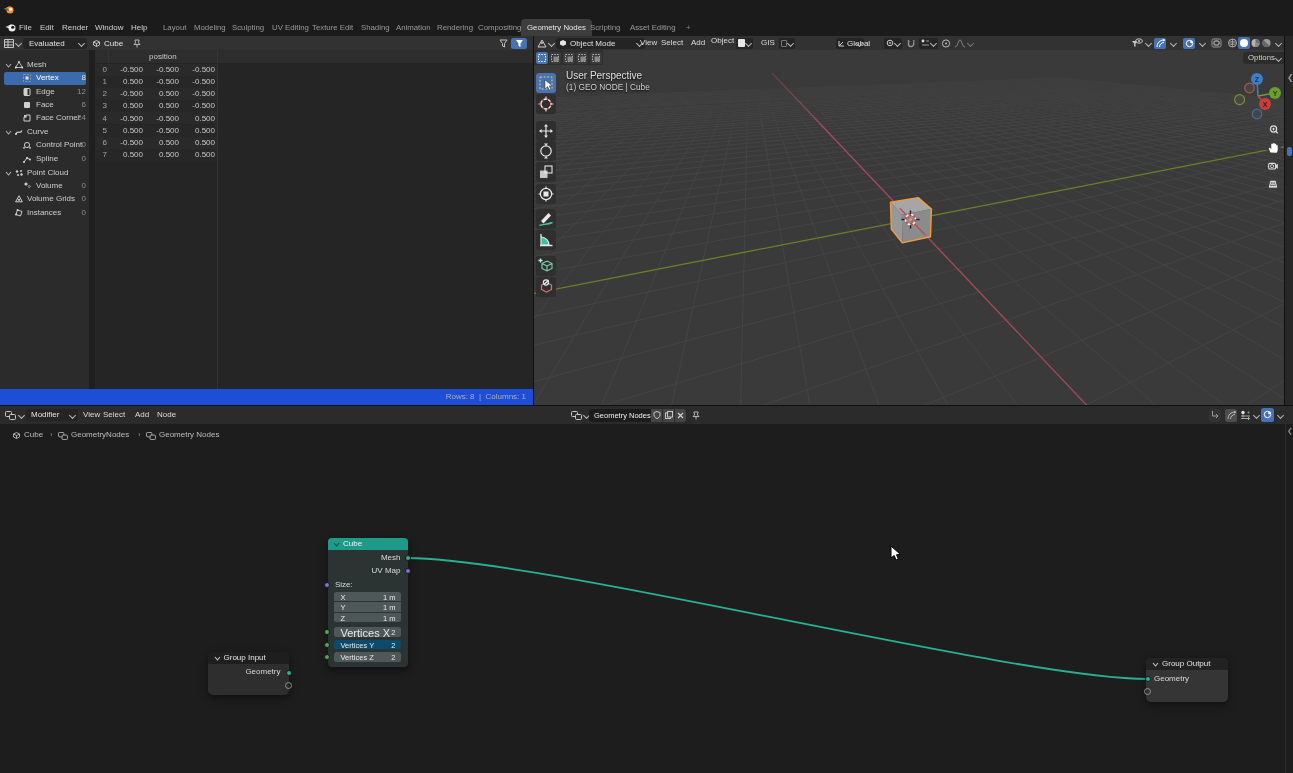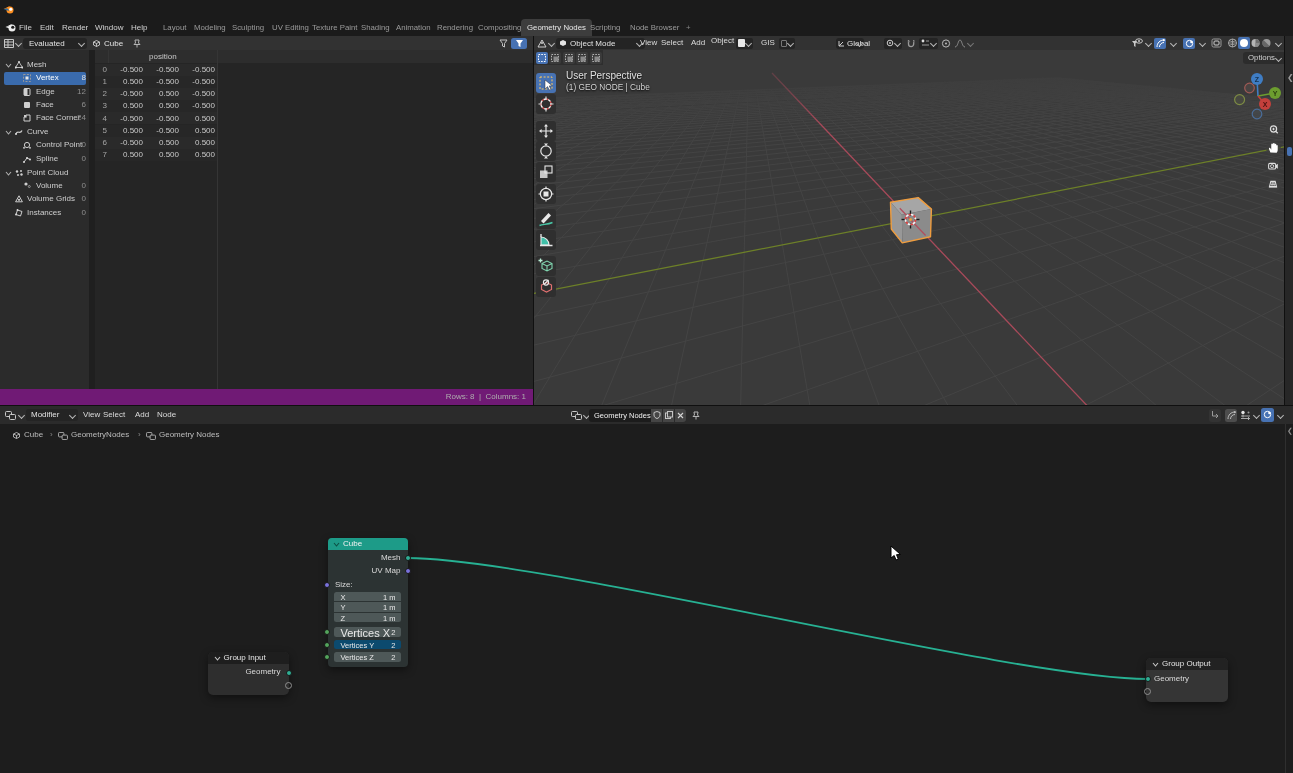--- a/index.html
+++ b/index.html
@@ -48,28 +48,28 @@
       </svg>
   <span class="mi" style="left:19px">File</span>
   <span class="mi" style="left:40px">Edit</span>
   <span class="mi" style="left:62px">Render</span>
   <span class="mi" style="left:95px">Window</span>
   <span class="mi" style="left:131px">Help</span>
   <span class="tab" style="left:163px">Layout</span>
   <span class="tab" style="left:194px">Modeling</span>
   <span class="tab" style="left:232px">Sculpting</span>
   <span class="tab" style="left:272px">UV Editing</span>
-  <span class="tab" style="left:312px">Texture Paint</span>
+  <span class="tab" style="left:312px">Texture Edit</span>
   <span class="tab" style="left:361px">Shading</span>
   <span class="tab" style="left:396px">Animation</span>
   <span class="tab" style="left:437px">Rendering</span>
   <span class="tab" style="left:478px">Compositing</span>
   <span class="tab tabon" style="left:521px">Geometry Nodes</span>
   <span class="tab" style="left:590px">Scripting</span>
-  <span class="tab" style="left:630px">Node Browser</span>
+  <span class="tab" style="left:630px">Asset Editing</span>
   <span class="tab" style="left:686px;color:#888">+</span>
 </div>
 
 <div class="abs" id="spread">
   <div class="abs" id="spread-h">
     <svg class="abs" style="left:4px;top:3px" width="10" height="9" viewBox="0 0 10 9">
           <path d="M0.5 0.5 H9.5 V8.5 H0.5 Z M0.5 3 H9.5 M0.5 6 H9.5 M4 0.5 V8.5" stroke="#c8c8c8" fill="none"></path>
         </svg>
     <span class="chev" style="position:absolute;left:15px;top:4px"></span>
     <div class="dd" style="left:23px;top:2px;width:64px;height:11px;font-size:8px;line-height:11px"><span style="margin-left:6px">Evaluated</span><span class="chev" style="position:absolute;right:2px;top:2px"></span></div>
@@ -218,21 +218,21 @@
     <span class="abs" style="left:36px;top:87.9px;width:54px;text-align:right;color:#c9c9c9">0.500</span>
     <span class="abs" style="left:72px;top:87.9px;width:54px;text-align:right;color:#c9c9c9">0.500</span>
     <div class="abs" style="left:6px;top:98.9px;width:122px;height:12.2px;background:#272727"></div>
     <span class="abs" style="left:6px;top:100.1px;width:12px;text-align:right;color:#a5a5a5">7</span>
     <span class="abs" style="left:0;top:100.1px;width:54px;text-align:right;color:#c9c9c9">0.500</span>
     <span class="abs" style="left:36px;top:100.1px;width:54px;text-align:right;color:#c9c9c9">0.500</span>
     <span class="abs" style="left:72px;top:100.1px;width:54px;text-align:right;color:#c9c9c9">0.500</span>
     <div class="abs" style="left:128px;top:0;width:1px;height:339px;background:#353535"></div>
     <div class="abs" style="left:19px;top:0;width:1px;height:13px;background:#353535"></div>
   </div>
-  <div class="abs" id="spread-foot" style="left:0;top:353px;width:533px;height:16px;background:#701a75;font-size:8px;color:#aeaeae">
+  <div class="abs" id="spread-foot" style="left:0;top:353px;width:533px;height:16px;background:#1d4ed8;font-size:8px;color:#aeaeae">
     <span style="position:absolute;right:7px;top:3px">Rows: 8&nbsp;&nbsp;|&nbsp;&nbsp;Columns: 1</span>
   </div>
 </div>
 
 <div class="abs" id="vp">
   <svg class="abs" id="vpsvg" style="left:0;top:0" width="750" height="369" viewBox="534 36 750 369">
         <g class="g">
           <line x1="522" y1="99" x2="1058" y2="78"></line>
           <line x1="517" y1="100" x2="1062" y2="78"></line>
           <line x1="511" y1="102" x2="1066" y2="79"></line>

